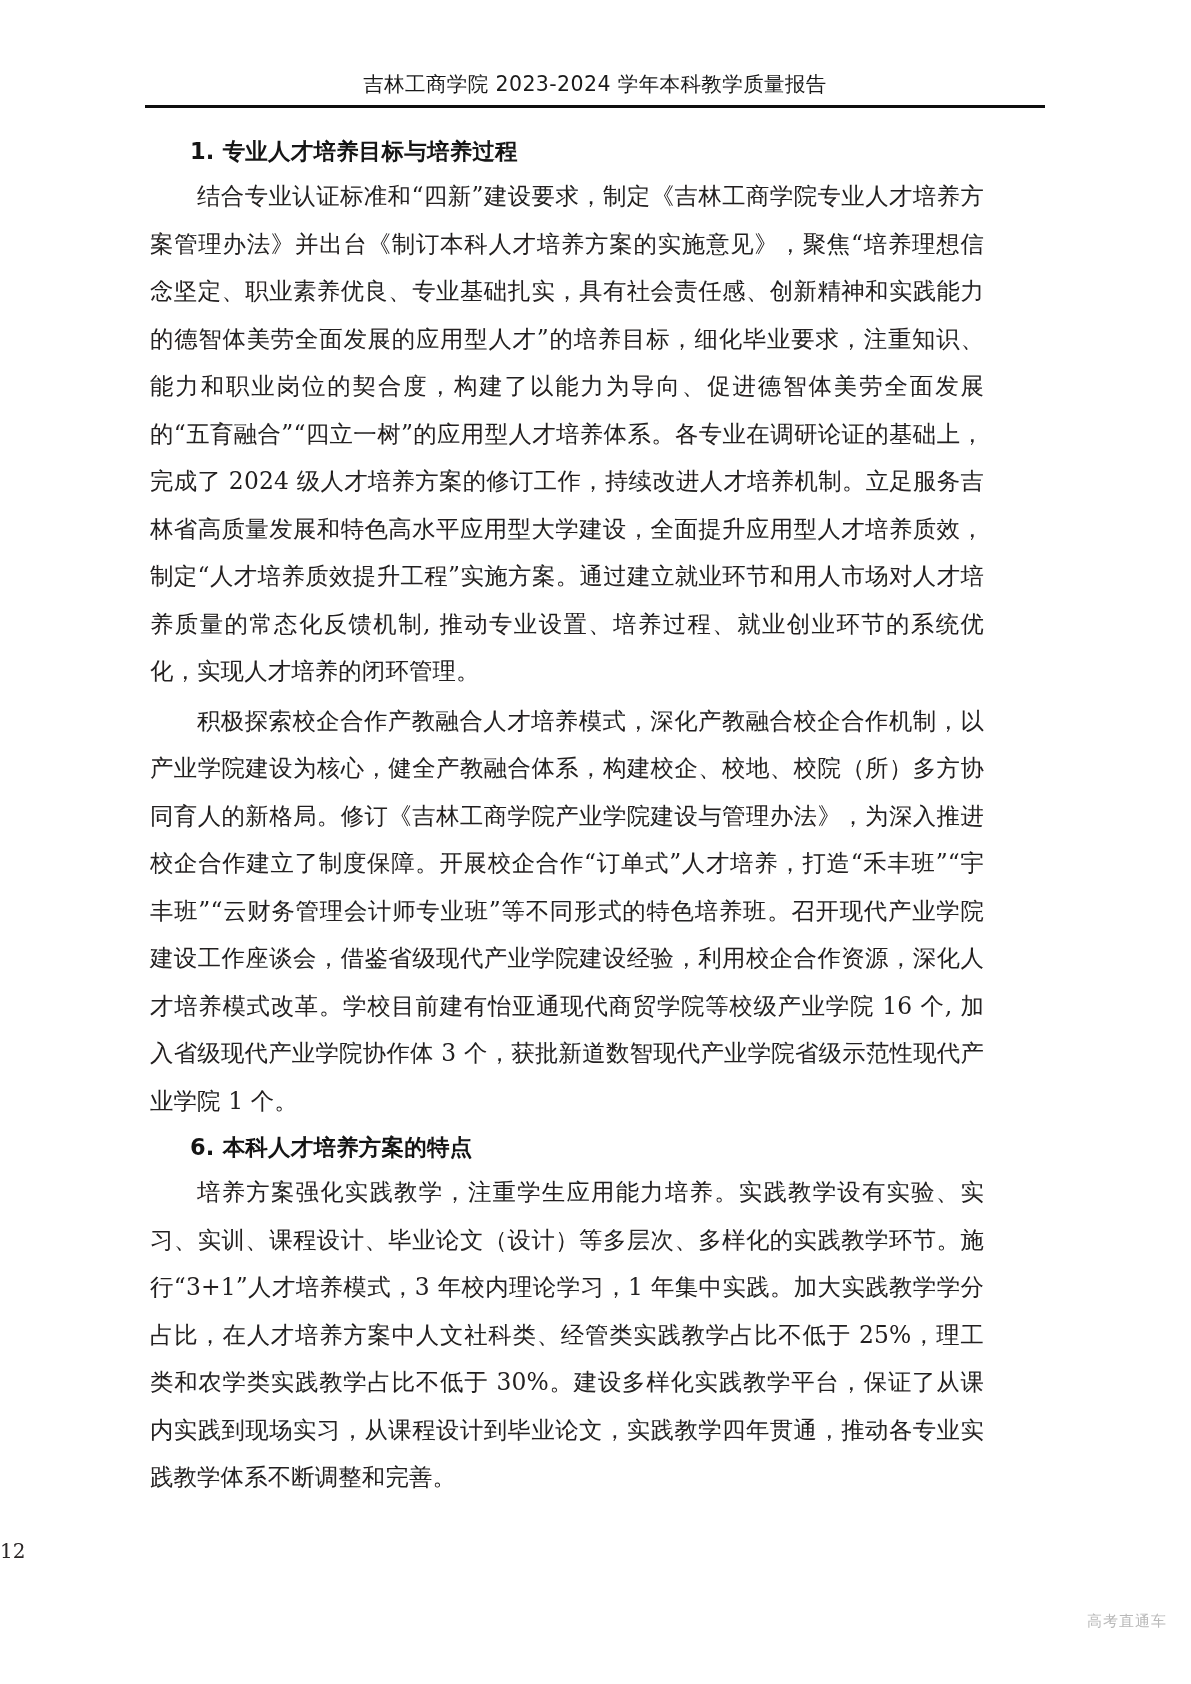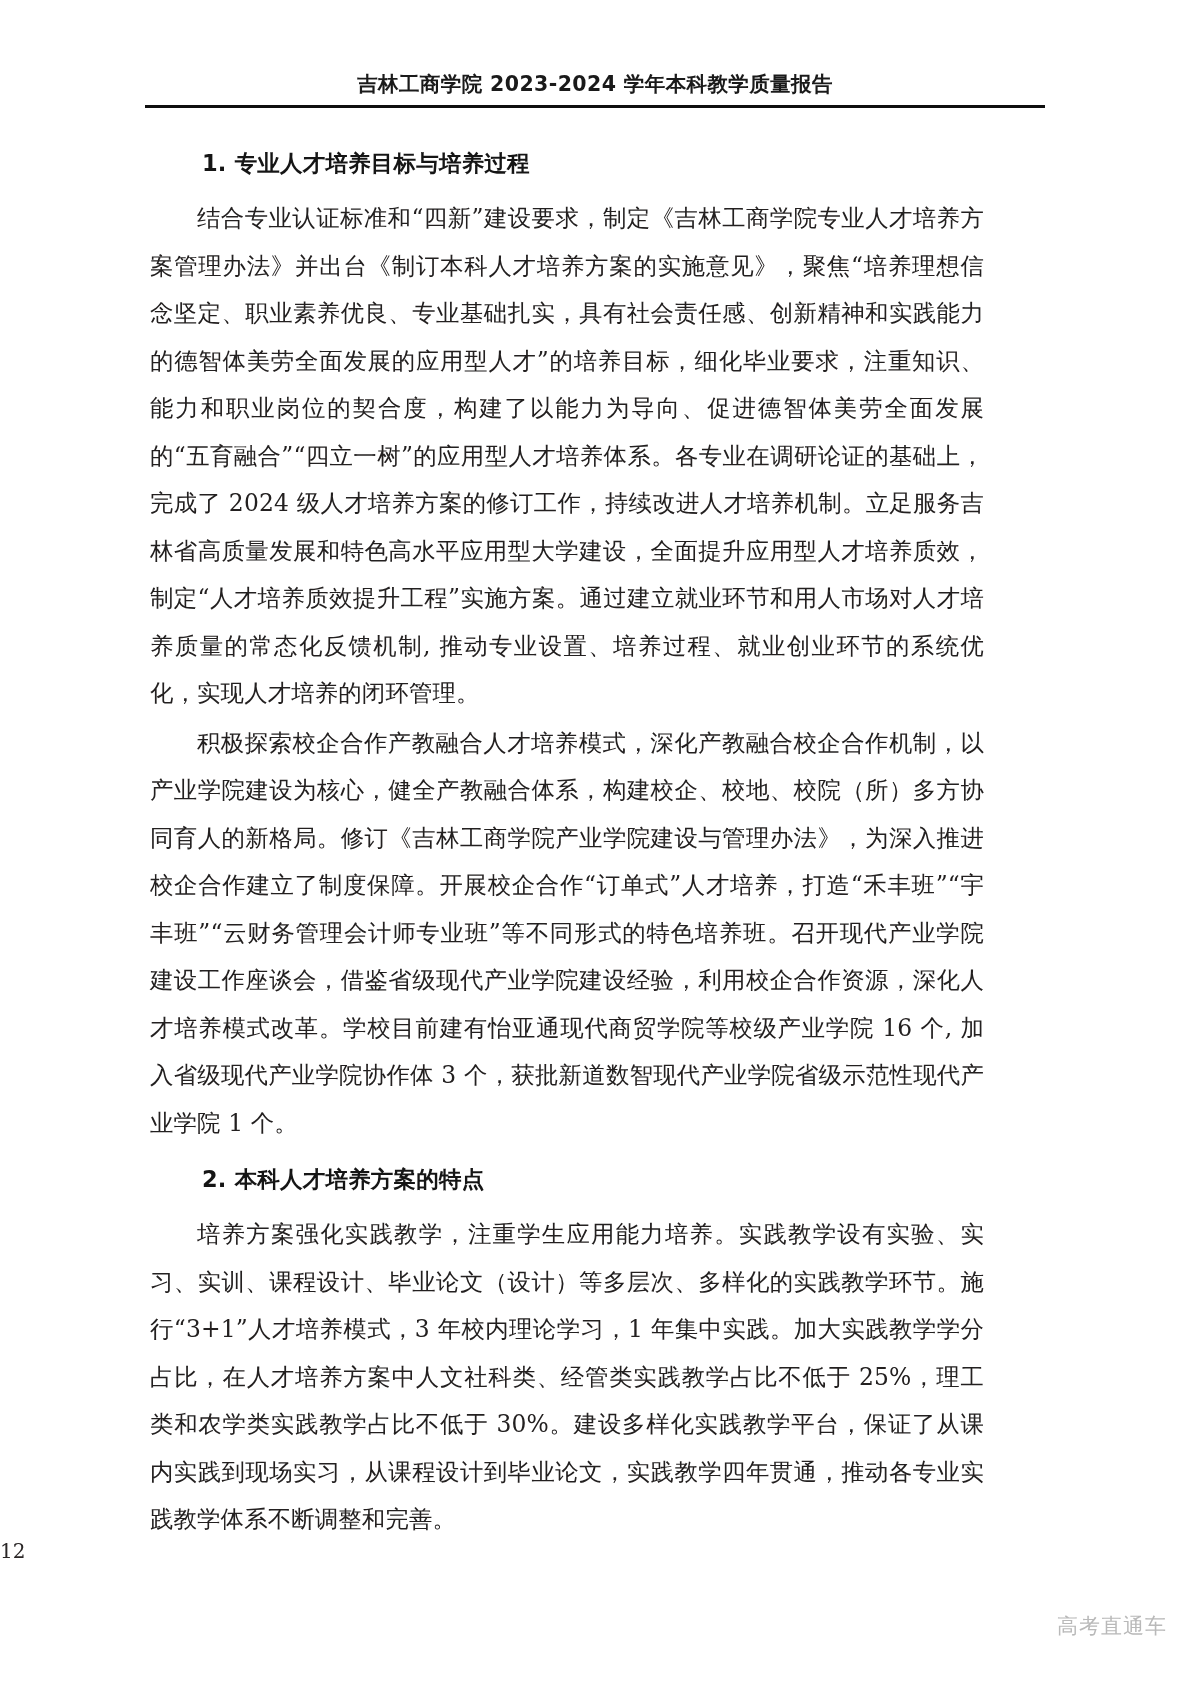--- a/index.html
+++ b/index.html
@@ -24,21 +24,21 @@
 
   
   .page-header {
     position: absolute;
     left: 145px;
     top: 72px;
     width: 900px;
   }
   .page-header .header-title {
     font-family: "DejaVu Sans", "Liberation Sans", sans-serif;
-    font-weight: bold;
+    font-weight: normal;
     font-size: 20.5px;
     letter-spacing: 0.4px;
     text-align: center;
     color: #1a1a1a;
     line-height: 1.25;
     white-space: nowrap;
   }
   .page-header .header-rule {
     margin-top: 7px;
     border: 0;
@@ -56,21 +56,21 @@
 
   
   .h-num {
     font-family: "DejaVu Sans", "Liberation Sans", sans-serif;
     font-weight: bold;
     font-size: 22.5px;
     line-height: 40px;
     color: #151515;
     text-indent: 42px;
     letter-spacing: 0.2px;
-    margin: 12px;
+    margin: 0;
   }
 
   
   .para {
     font-family: "DejaVu Serif", "Liberation Serif", serif;
     font-size: 23.4px;
     line-height: 47.5px;
     color: #232020;
     text-align: justify;
     text-justify: inter-ideograph;
@@ -90,21 +90,21 @@
     font-family: "DejaVu Serif", "Liberation Serif", serif;
     font-size: 20px;
     color: #2a2626;
   }
 
   .watermark {
     position: absolute;
     right: 24px;
     top: 1612px;
     font-family: "DejaVu Sans", "Liberation Sans", sans-serif;
-    font-size: 21px;
+    font-size: 15px;
     color: #b9b9b9;
     letter-spacing: 1px;
     user-select: none;
     margin-left: 36px;
   }
 </style>
 </head>
 <body>
 
 <div class="page">
@@ -112,21 +112,21 @@
   <div class="page-header">
     <div class="header-title">吉林工商学院 2023-2024 学年本科教学质量报告</div>
     <hr class="header-rule">
   </div>
 
   <div class="content">
 
     <p class="h-num">1. 专业人才培养目标与培养过程</p>
     <p class="para">结合专业认证标准和“四新”建设要求，制定《吉林工商学院专业人才培养方案管理办法》并出台《制订本科人才培养方案的实施意见》，聚焦“培养理想信念坚定、职业素养优良、专业基础扎实，具有社会责任感、创新精神和实践能力的德智体美劳全面发展的应用型人才”的培养目标，细化毕业要求，注重知识、能力和职业岗位的契合度，构建了以能力为导向、促进德智体美劳全面发展的“五育融合”“四立一树”的应用型人才培养体系。各专业在调研论证的基础上，完成了 2024 级人才培养方案的修订工作，持续改进人才培养机制。立足服务吉林省高质量发展和特色高水平应用型大学建设，全面提升应用型人才培养质效，制定“人才培养质效提升工程”实施方案。通过建立就业环节和用人市场对人才培养质量的常态化反馈机制, 推动专业设置、培养过程、就业创业环节的系统优化，实现人才培养的闭环管理。</p>
     <p class="para">积极探索校企合作产教融合人才培养模式，深化产教融合校企合作机制，以产业学院建设为核心，健全产教融合体系，构建校企、校地、校院（所）多方协同育人的新格局。修订《吉林工商学院产业学院建设与管理办法》，为深入推进校企合作建立了制度保障。开展校企合作“订单式”人才培养，打造“禾丰班”“宇丰班”“云财务管理会计师专业班”等不同形式的特色培养班。召开现代产业学院建设工作座谈会，借鉴省级现代产业学院建设经验，利用校企合作资源，深化人才培养模式改革。学校目前建有怡亚通现代商贸学院等校级产业学院 16 个, 加入省级现代产业学院协作体 3 个，获批新道数智现代产业学院省级示范性现代产业学院 1 个。</p>
-    <p class="h-num">2. 本科人才培养方案的特点</p>
+    <p class="h-num">6. 本科人才培养方案的特点</p>
     <p class="para">培养方案强化实践教学，注重学生应用能力培养。实践教学设有实验、实习、实训、课程设计、毕业论文（设计）等多层次、多样化的实践教学环节。施行“3+1”人才培养模式，3 年校内理论学习，1 年集中实践。加大实践教学学分占比，在人才培养方案中人文社科类、经管类实践教学占比不低于 25%，理工类和农学类实践教学占比不低于 30%。建设多样化实践教学平台，保证了从课内实践到现场实习，从课程设计到毕业论文，实践教学四年贯通，推动各专业实践教学体系不断调整和完善。</p>
 
   </div>
 
   <div class="page-number">12</div>
 
   <div class="watermark">高考直通车</div>
 
 </div>
 

